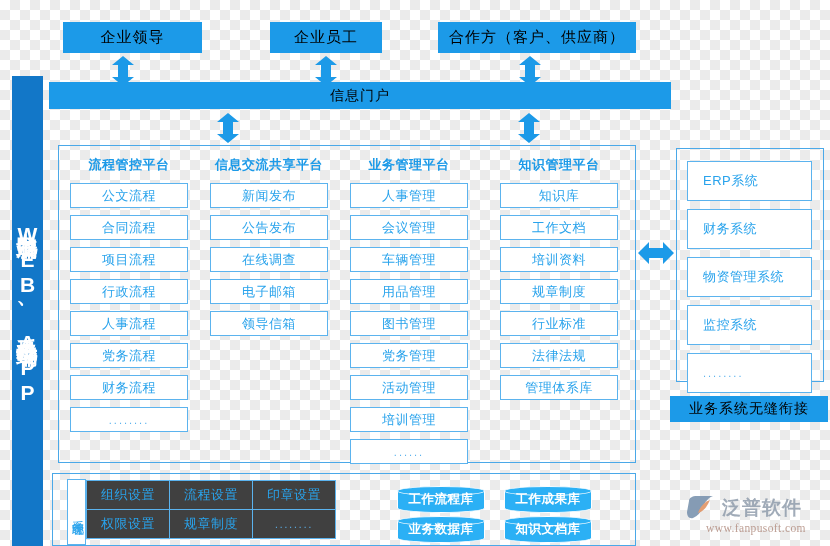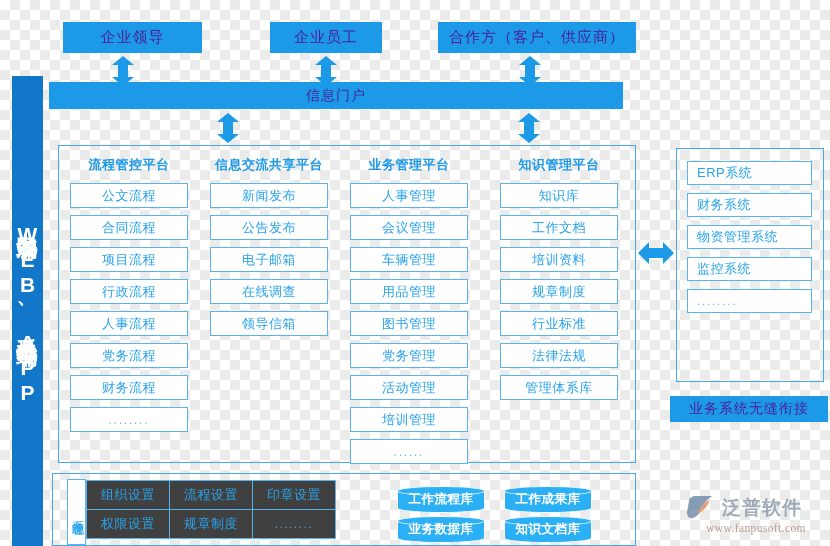--- a/index.html
+++ b/index.html
@@ -24,38 +24,38 @@
     position: absolute;
     left: 0; top: 0;
     width: 830px;
     height: 546px;
   }
 
   
   .bluebar {
     position: absolute;
     background: #1c9ae8;
-    color: #4c1d95;
+    color: #000000;
     display: flex;
     align-items: center;
     justify-content: center;
     font-size: 15px;
     font-weight: 400;
     letter-spacing: 1px;
     white-space: nowrap;
   }
 
   
   #actor-0 { left: 63px;  top: 22px; width: 139px; height: 31px; }
   #actor-1 { left: 270px; top: 22px; width: 112px; height: 31px; }
   #actor-2 { left: 438px; top: 22px; width: 198px; height: 31px; }
 
   
   #portal-bar {
-    left: 49px; top: 82px; width: 574px; height: 27px;
+    left: 49px; top: 82px; width: 622px; height: 27px;
     font-size: 14px;
   }
 
   
   .varrow {
     position: absolute;
     width: 26px;
     height: 30px;
   }
   .varrow svg { display: block; }
@@ -130,22 +130,22 @@
   }
 
   
   #external-list {
     position: absolute;
     left: 10px; top: 12px;
     width: 125px;
   }
   #external-list .cell {
     justify-content: flex-start;
-    padding-left: 9px;
-    height: 24px;
+    padding-left: 15px;
+    height: 40px;
     margin-bottom: 8px;
   }
 
   
   #seamless-tag {
     left: 670px; top: 396px; width: 158px; height: 26px;
     font-size: 14px;
   }
 
   
@@ -349,22 +349,22 @@
       <div class="cell">人事流程</div>
       <div class="cell">党务流程</div>
       <div class="cell">财务流程</div>
       <div class="cell ellipsis">........</div>
     </div>
 
     <div class="plat-col plat-col-1">
       <div class="plat-title">信息交流共享平台</div>
       <div class="cell">新闻发布</div>
       <div class="cell">公告发布</div>
+      <div class="cell">在线调查</div>
       <div class="cell">电子邮箱</div>
-      <div class="cell">在线调查</div>
       <div class="cell">领导信箱</div>
     </div>
 
     <div class="plat-col plat-col-2">
       <div class="plat-title">业务管理平台</div>
       <div class="cell">人事管理</div>
       <div class="cell">会议管理</div>
       <div class="cell">车辆管理</div>
       <div class="cell">用品管理</div>
       <div class="cell">图书管理</div>

